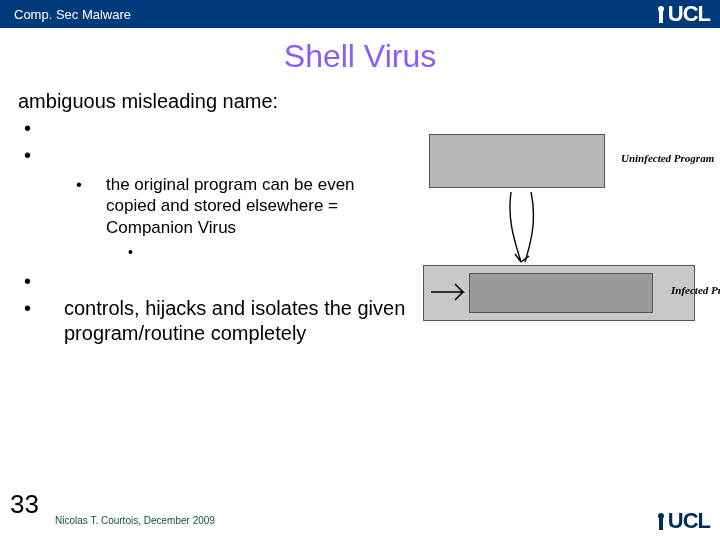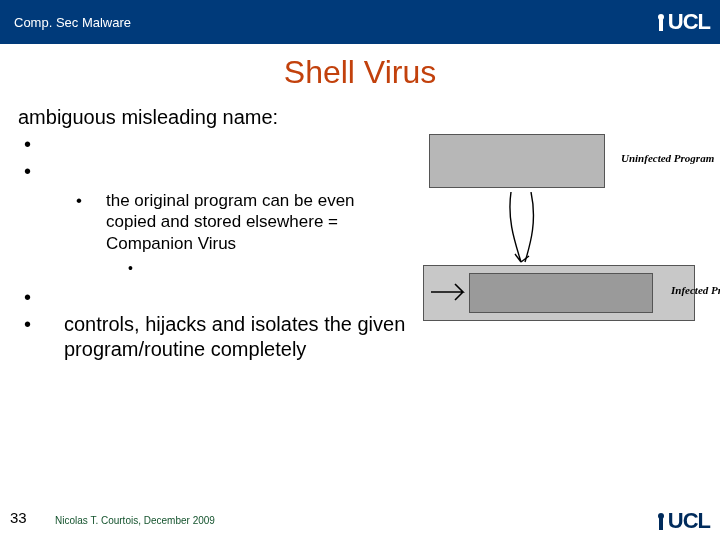--- a/index.html
+++ b/index.html
@@ -7,21 +7,21 @@
     width: 720px;
     height: 540px;
     font-family: Arial, Helvetica, sans-serif;
     background: #fff;
     position: relative;
     overflow: hidden;
   }
   .header {
     background: #003a7a;
     color: #fff;
-    height: 44px;
+    height: 28px;
     display: flex;
     align-items: center;
     justify-content: space-between;
     padding: 0 10px 0 14px;
   }
   .header-text {
     font-size: 13px;
     font-weight: 500;
   }
   .logo-top, .logo-bottom {
@@ -56,21 +56,21 @@
     top: 7px; left: 4px;
     width: 4px; height: 12px;
     background: currentColor;
   }
   .logo-bottom-wrap {
     position: absolute;
     bottom: 6px;
     right: 10px;
   }
   .title {
-    color: #c2410c;
+    color: #8b5cf6;
     font-size: 32px;
     font-weight: 500;
     text-align: center;
     margin-top: 10px;
     margin-bottom: 14px;
   }
   .content {
     padding: 0 10px 0 18px;
     font-size: 20px;
     line-height: 1.25;
@@ -123,23 +123,23 @@
   }
   ul.lvl3 > li {
     display: flex;
   }
   ul.lvl3 > li > .bullet {
     width: 24px;
     flex-shrink: 0;
   }
   .page-num {
     position: absolute;
-    bottom: 14px;
+    bottom: 20px;
     left: 10px;
-    font-size: 15px;
+    font-size: 26px;
   }
   .footer-text {
     position: absolute;
     bottom: 14px;
     left: 55px;
     color: #14532d;
     font-size: 10px;
   }
   .diagram {
     position: absolute;

